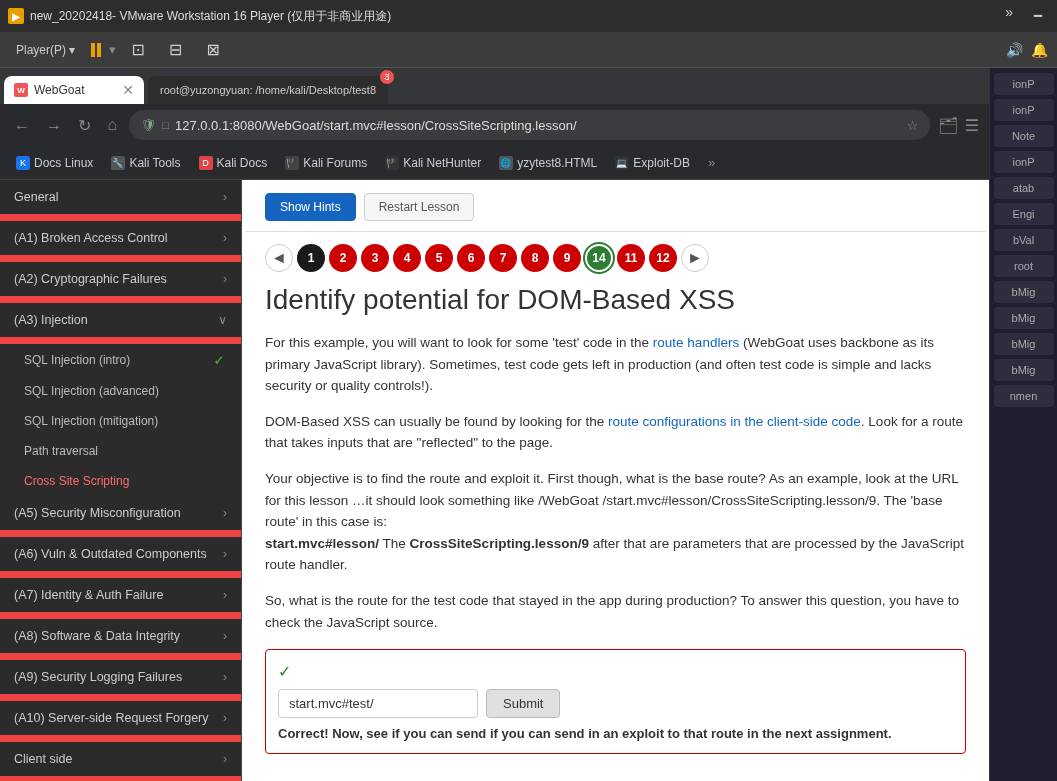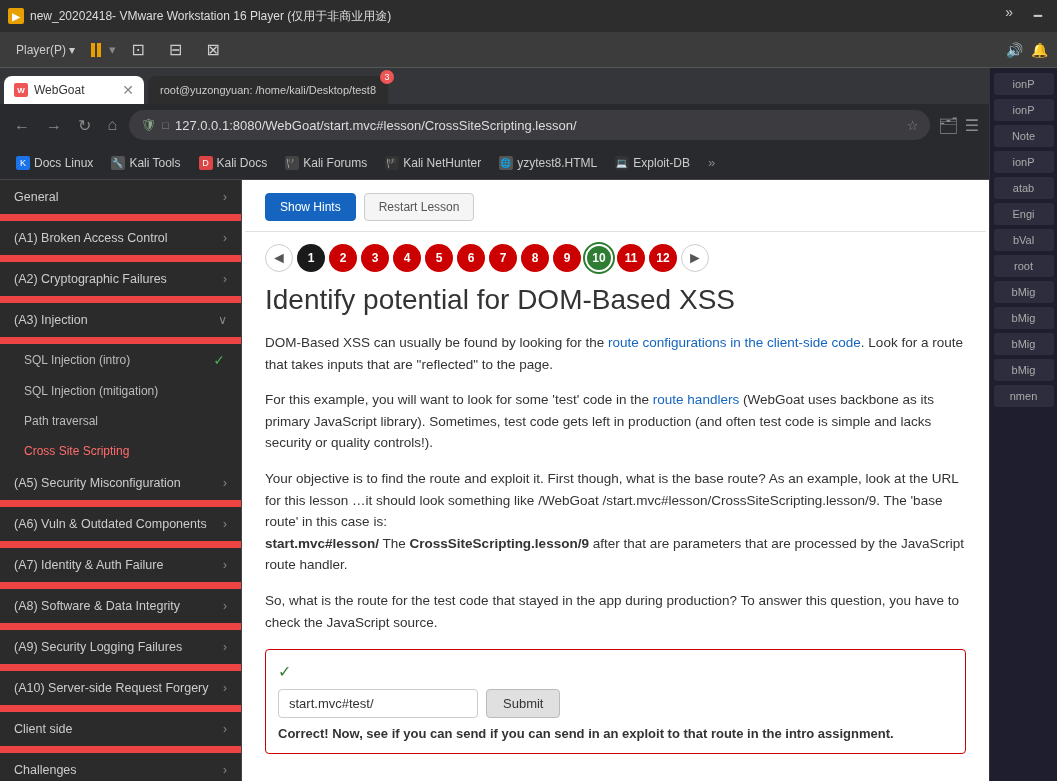--- a/index.html
+++ b/index.html
@@ -456,20 +456,23 @@
         <div class="sidebar-section-header">
           <span>(A3) Injection</span>
           <span class="sidebar-chevron">∨</span>
         </div>
 
         <div class="sidebar-sub-item">
           <span>SQL Injection (intro)</span>
           <span class="check-icon">✓</span>
         </div>
         <div class="sidebar-sub-item">
+          <span>SQL Injection (advanced)</span>
+        </div>
+        <div class="sidebar-sub-item">
           <span>SQL Injection (mitigation)</span>
         </div>
         <div class="sidebar-sub-item">
           <span>Path traversal</span>
         </div>
         <div class="sidebar-sub-item highlight">
           <span>Cross Site Scripting</span>
         </div>
 
         <div class="sidebar-section-header">
@@ -516,53 +519,53 @@
           <button class="page-btn nav">◄</button>
           <button class="page-btn dark">1</button>
           <button class="page-btn red">2</button>
           <button class="page-btn red">3</button>
           <button class="page-btn red">4</button>
           <button class="page-btn red">5</button>
           <button class="page-btn red">6</button>
           <button class="page-btn red">7</button>
           <button class="page-btn red">8</button>
           <button class="page-btn red">9</button>
-          <button class="page-btn active">10</button>
+          <button class="page-btn active">14</button>
           <button class="page-btn red">11</button>
           <button class="page-btn red">12</button>
           <button class="page-btn nav">►</button>
         </div>
 
         <div class="content-body">
           <h1 class="content-title">Identify potential for DOM-Based XSS</h1>
 
           <p class="content-para">
+            For this example, you will want to look for some 'test' code in the <span style="color:#1565c0;">route handlers</span> (WebGoat uses backbone as its primary JavaScript library). Sometimes, test code gets left in production (and often test code is simple and lacks security or quality controls!).
+          </p>
+
+          <p class="content-para">
             <span>DOM-Based XSS can usually be found by looking for the <span style="color:#1565c0;">route configurations in the client-side code</span>. Look for a route that takes inputs that are "reflected" to the page.</span>
-          </p>
-
-          <p class="content-para">
-            For this example, you will want to look for some 'test' code in the <span style="color:#1565c0;">route handlers</span> (WebGoat uses backbone as its primary JavaScript library). Sometimes, test code gets left in production (and often test code is simple and lacks security or quality controls!).
           </p>
 
           <p class="content-para">
             Your objective is to find the route and exploit it. First though, what is the base route? As an example, look at the URL for this lesson …it should look something like /WebGoat /start.mvc#lesson/CrossSiteScripting.lesson/9. The 'base route' in this case is:<br>
             <strong>start.mvc#lesson/</strong> The <strong>CrossSiteScripting.lesson/9</strong> after that are parameters that are processed by the JavaScript route handler.
           </p>
 
           <p class="content-para">
             So, what is the route for the test code that stayed in the app during production? To answer this question, you have to check the JavaScript source.
           </p>
 
           <div class="answer-box">
             <div class="answer-check">✓</div>
             <div class="answer-input-row">
               <input class="answer-input" value="start.mvc#test/" placeholder="" style="">
               <button class="answer-submit">Submit</button>
             </div>
-            <div class="answer-result">Correct! Now, see if you can send if you can send in an exploit to that route in the intro assignment.</div>
+            <div class="answer-result">Correct! Now, see if you can send if you can send in an exploit to that route in the next assignment.</div>
           </div>
         </div>
       </div>
 
     </div>
   </div>
 
   <div class="right-panel">
     <div class="right-tab">
         <span>ionP</span>

